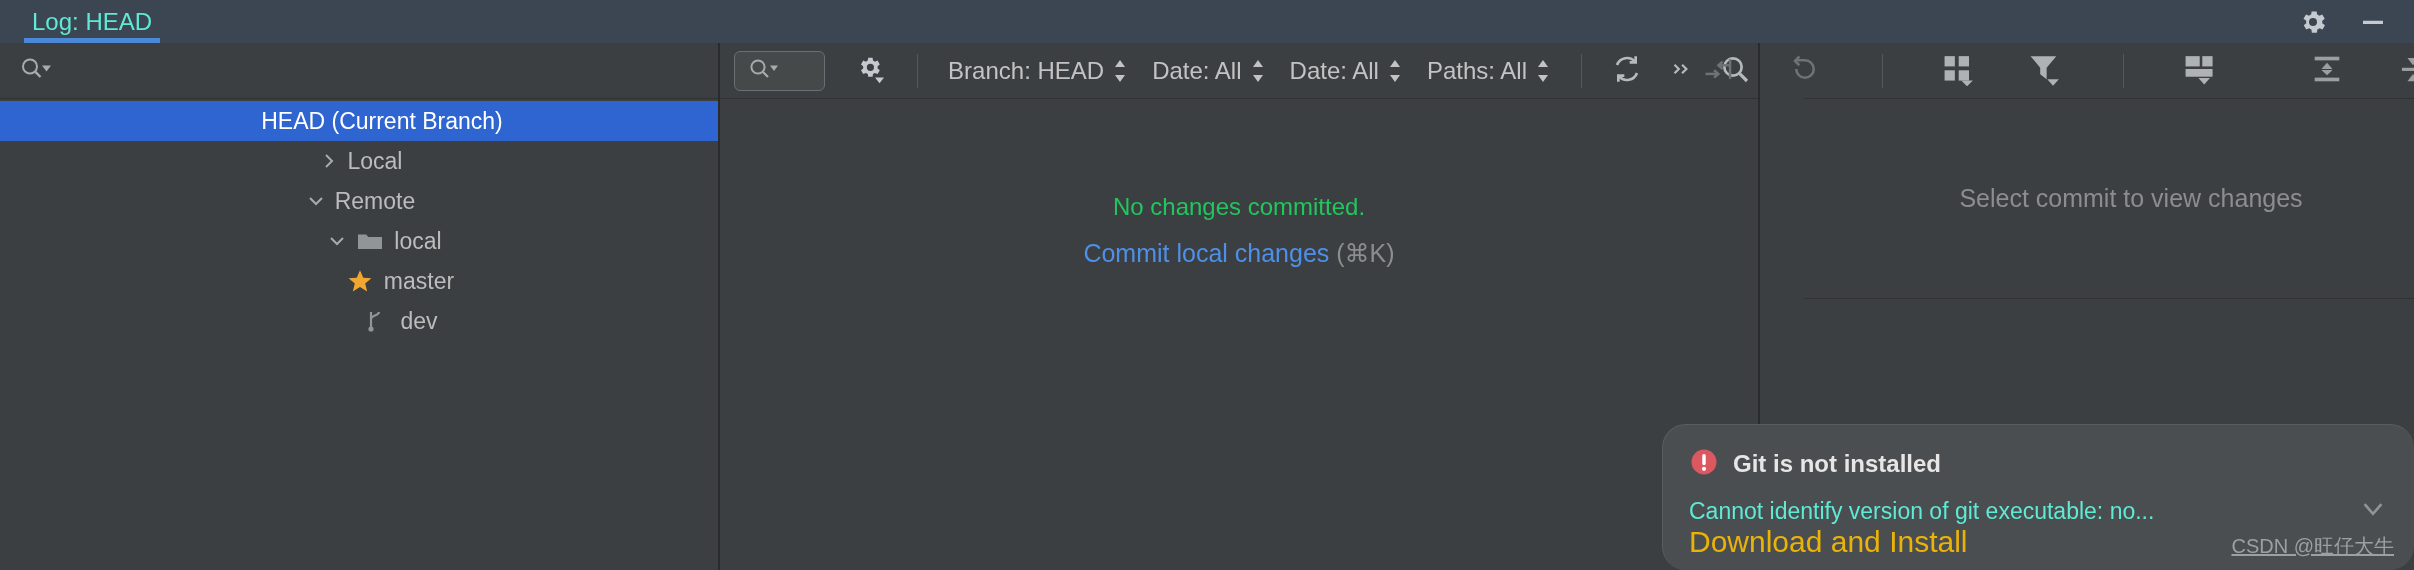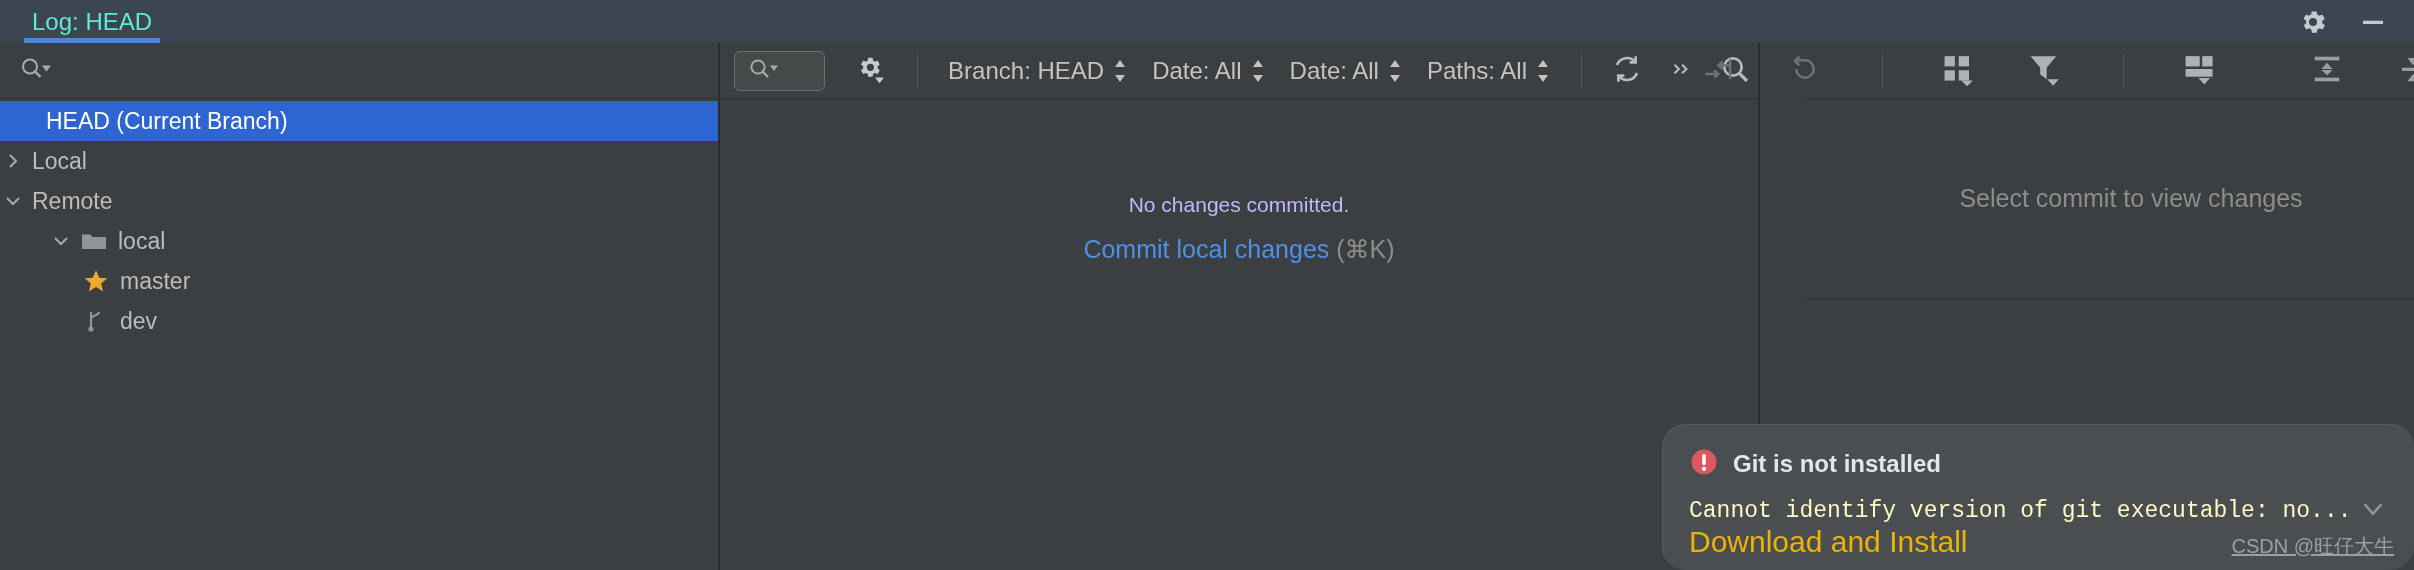--- a/index.html
+++ b/index.html
@@ -64,20 +64,21 @@
     box-sizing: border-box;
   }
   .tree { padding-top: 2px; }
   .tree-row {
     height: 40px;
     display: flex; align-items: center;
     font-size: 23px;
     color: #bcbcbc;
     cursor: default;
     white-space: nowrap;
+    justify-content: center;
   }
   .tree-row.selected { background: #2f65d0; color: #ffffff; }
   .tw { width: 26px; height: 26px; flex: 0 0 26px; display: flex; align-items: center; justify-content: center; margin-right: 6px; }
   .tree-icon { width: 28px; height: 28px; flex: 0 0 28px; margin-right: 10px; display: flex; align-items: center; justify-content: center; }
   .indent0 { padding-left: 46px; }
   .indent1 { }
   .indent2 { padding-left: 48px; }
   .indent3 { padding-left: 82px; }
 
   
@@ -106,21 +107,21 @@
     display: flex; align-items: center;
     font-size: 24px; color: #c3c3c3;
     padding: 0 8px; white-space: nowrap;
     cursor: default;
   }
   .spinner { margin-left: 8px; display: inline-flex; flex-direction: column; }
   .center-empty {
     position: absolute; left: 0; right: 0; top: 150px;
     text-align: center;
   }
-  .empty-line1 { font-size: 21px; color: #c4b5fd; text-align: center; }
+  .empty-line1 { font-size: 24px; color: #22c55e; text-align: center; }
   .empty-line2 { font-size: 25px; margin-top: 18px; }
   .empty-link { color: #4e90e8; cursor: pointer; }
   .empty-shortcut { color: #8b8d8e; }
 
   
   .right-panel { position: absolute; left: 1760px; top: 0; width: 654px; height: 527px; margin-left: 44px; }
   .right-toolbar {
     height: 56px; display: flex; align-items: center; justify-content: flex-end;
     border-bottom: 1px solid #323232; box-sizing: border-box;
     padding-right: 22px; gap: 40px;
@@ -143,21 +144,21 @@
     background: #4b4e50;
     border-top: 1px solid #5a5d5f;
     border-left: 1px solid #5a5d5f;
     box-sizing: border-box;
     padding: 22px 26px 0 26px;
     border-radius: 24px;
   }
   .notif-title-row { display: flex; align-items: center; gap: 14px; }
   .notif-title { font-size: 24px; font-weight: bold; color: #e6e6e6; }
   .notif-sub-row { display: flex; align-items: center; margin-top: 16px; }
-  .notif-sub { font-size: 23px; color: #fef9c3; font-family: Liberation Mono, monospace; }
+  .notif-sub { font-size: 23px; color: #5eead4; }
   .notif-chevron { margin-left: auto; }
   .notif-action { margin-top: 0; font-size: 30px; color: #eab308; cursor: pointer; }
   .watermark {
     position: absolute; right: 20px; bottom: 10px;
     font-size: 20px; color: #9aa0a3; white-space: nowrap; text-decoration: underline;
   }
 </style>
 </head>
 <body>
 

